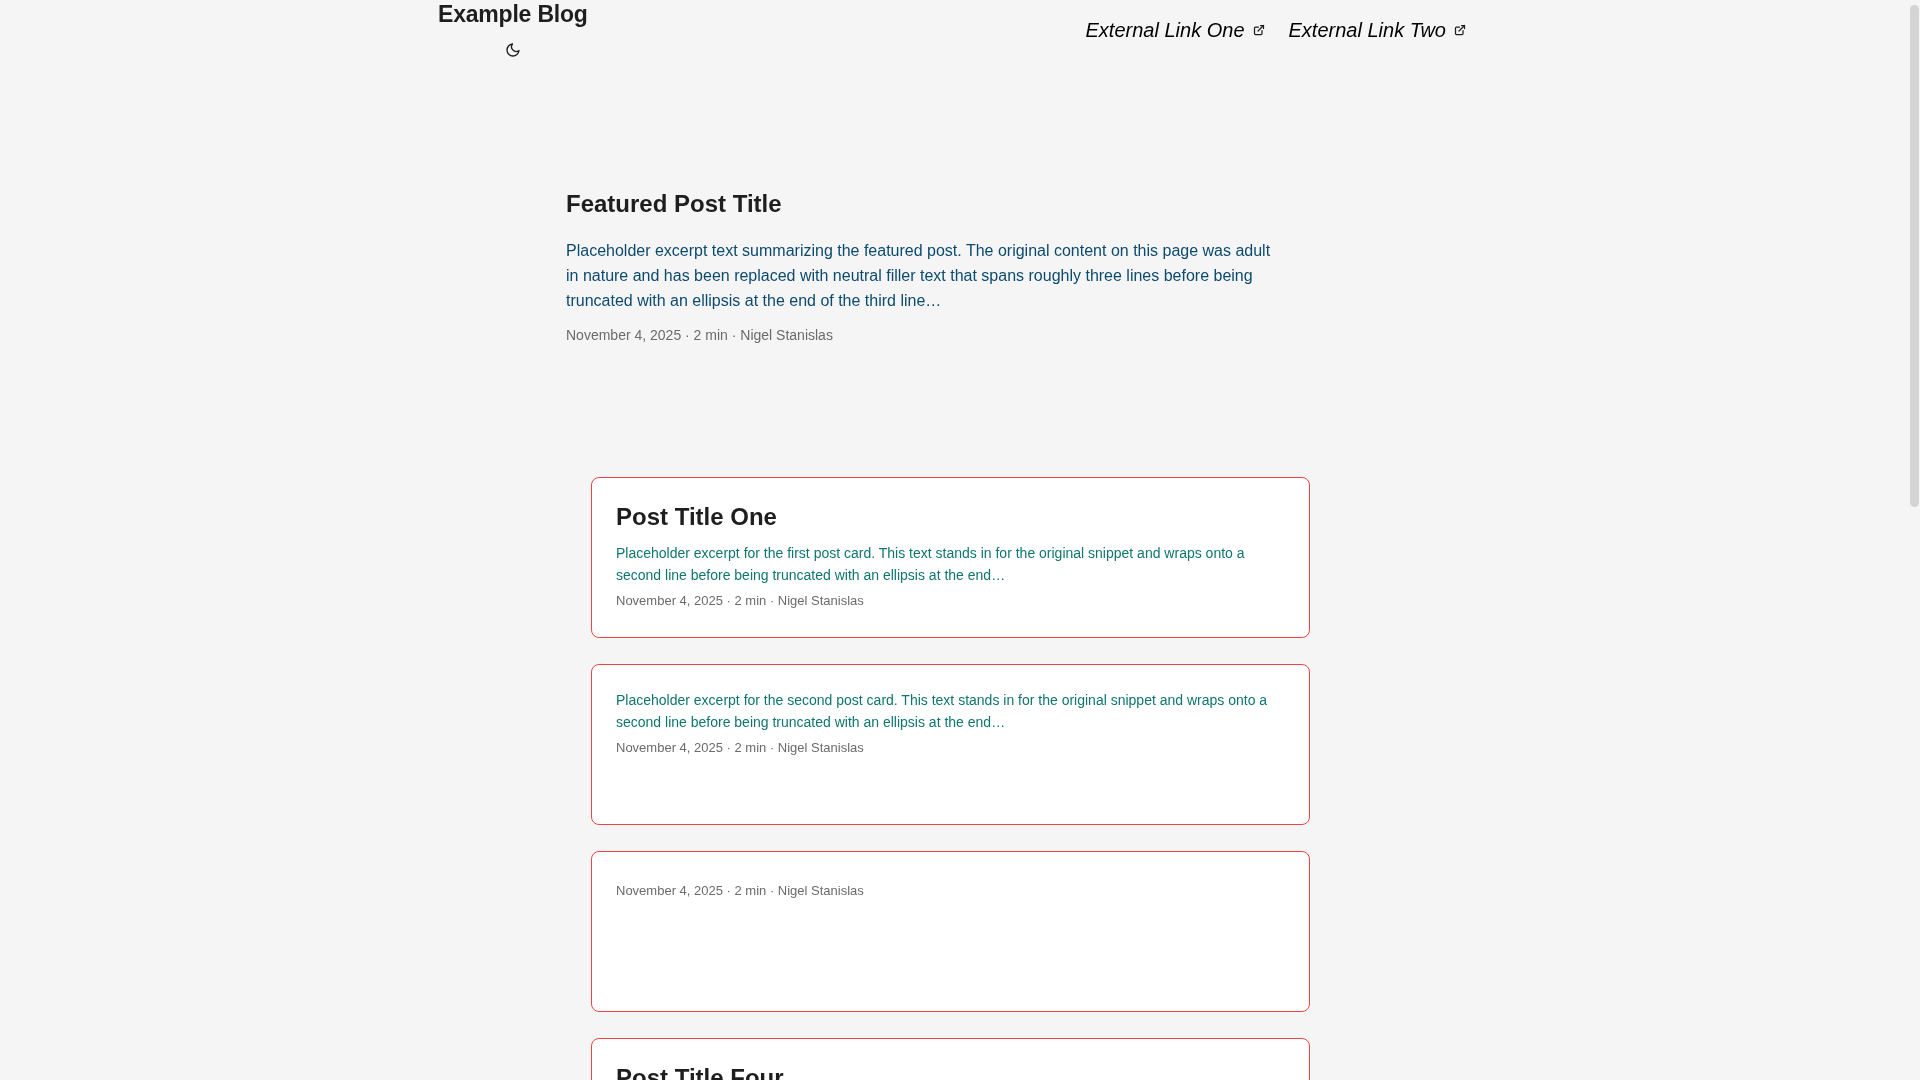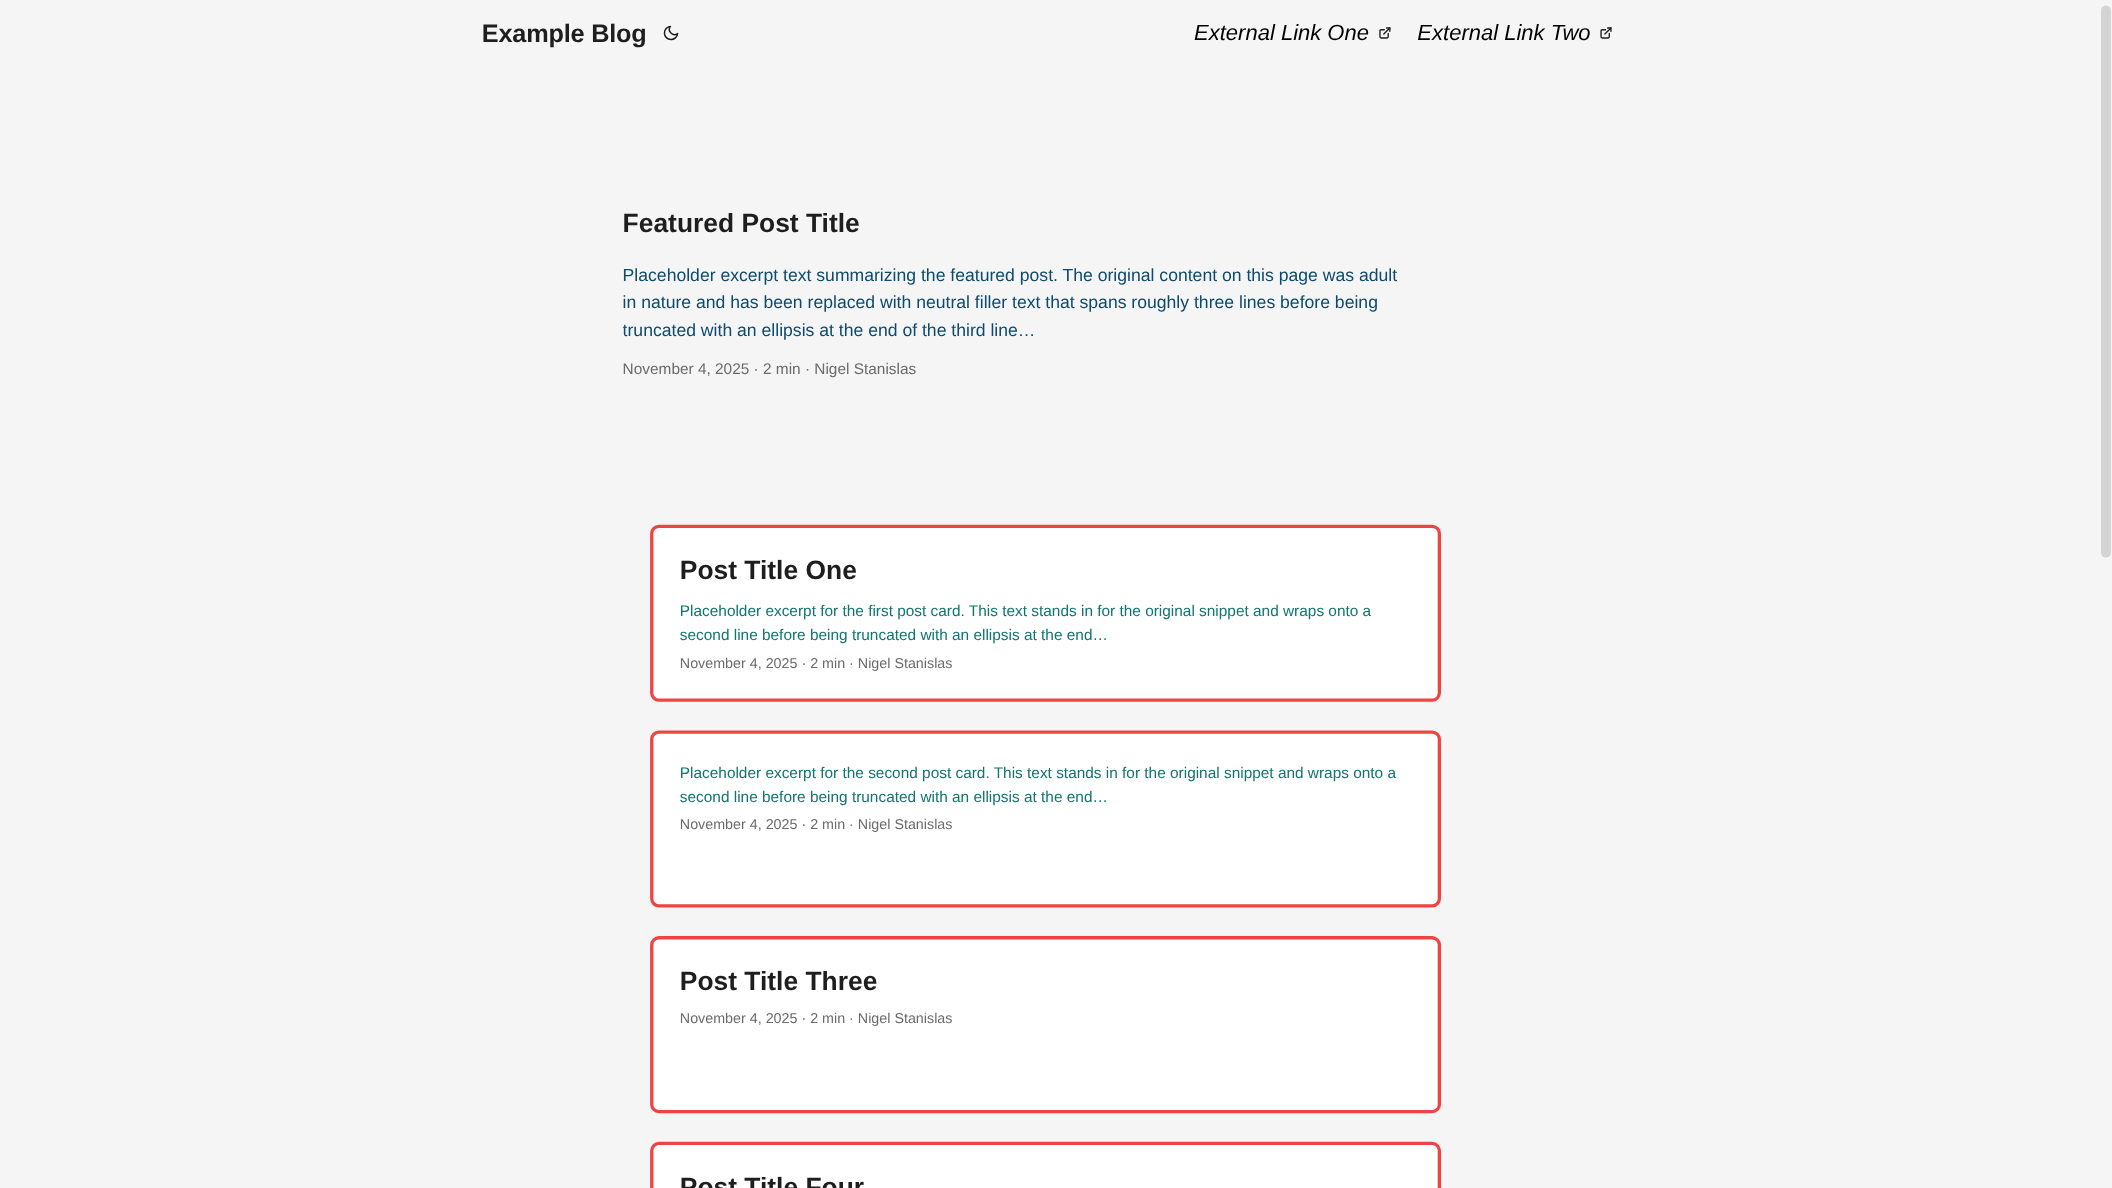--- a/index.html
+++ b/index.html
@@ -6,37 +6,37 @@
     html, body {
       width: 1920px; height: 1080px; overflow: hidden;
       background: #f5f5f5;
       font-family: "Liberation Sans", "DejaVu Sans", sans-serif;
       color: #1e1e1e;
     }
     .header {
       position: absolute; top: 0; left: 438px; width: 1028px; height: 60px;
       display: flex; align-items: center; justify-content: space-between;
     }
-    .logo-wrap { display: flex; align-items: center; gap: 12px; }
+    .logo-wrap { display: flex; align-items: center; gap: 12px; flex-direction: column; }
     .logo { font-size: 23px; font-weight: 700; color: #1e1e1e; letter-spacing: -0.2px; }
     .theme-toggle { width: 20px; height: 20px; display: flex; align-items: center; justify-content: center; cursor: pointer; }
     .menu { display: flex; gap: 24px; align-items: center; }
     .menu-item { display: flex; align-items: center; gap: 8px; font-size: 20px; color: #000000; cursor: pointer; font-style: italic; }
     .ext-icon { width: 12px; height: 12px; }
 
     .first-entry {
       position: absolute; top: 190px; left: 566px; width: 720px;
     }
     .first-entry h1 { font-size: 24px; font-weight: 700; color: #1e1e1e; margin-bottom: 20px; }
     .first-entry .excerpt { font-size: 16px; line-height: 25px; color: #0c4a6e; height: 75px; overflow: hidden; }
     .first-entry .meta { font-size: 14px; color: #6b6b6b; margin-top: 14px; }
 
     .cards { position: absolute; top: 477px; left: 591px; width: 719px; }
     .card {
-      background: #ffffff; border: 3px solid #ef4444; border-radius: 8px;
+      background: #ffffff; border: 1px solid #ef4444; border-radius: 8px;
       padding: 24px 24px 0 24px; height: 161px; margin-bottom: 26px; cursor: pointer;
     }
     .card h2 { font-size: 24px; font-weight: 700; color: #1e1e1e; margin-bottom: 10px; line-height: 30px; }
     .card .excerpt { font-size: 14px; line-height: 22px; color: #0f766e; height: 44px; overflow: hidden; }
     .card .meta { font-size: 13px; color: #6b6b6b; margin-top: 7px; }
 
     .scrollbar-track { position: absolute; top: 0; right: 0; width: 16px; height: 1080px; background: #f5f5f5; }
     .scrollbar-thumb { position: absolute; top: 5px; left: 6px; width: 9px; height: 502px; background: #d4d4d4; border-radius: 5px; }
   </style>
 </head>
@@ -81,21 +81,20 @@
   <article class="card">
     <h2>Post Title One</h2>
     <p class="excerpt">Placeholder excerpt for the first post card. This text stands in for the original snippet and wraps onto a second line before being truncated with an ellipsis at the end…</p>
     <div class="meta">November 4, 2025 · 2 min · Nigel Stanislas</div>
   </article>
   <article class="card">
     <p class="excerpt">Placeholder excerpt for the second post card. This text stands in for the original snippet and wraps onto a second line before being truncated with an ellipsis at the end…</p>
     <div class="meta">November 4, 2025 · 2 min · Nigel Stanislas</div>
   </article>
   <article class="card">
-    <h2>Post Title Three</h2>
     <div class="meta">November 4, 2025 · 2 min · Nigel Stanislas</div>
   </article>
   <article class="card">
     <h2>Post Title Four</h2>
 
     <div class="meta"></div>
   </article>
 </main>
 
 <div class="scrollbar-track">

